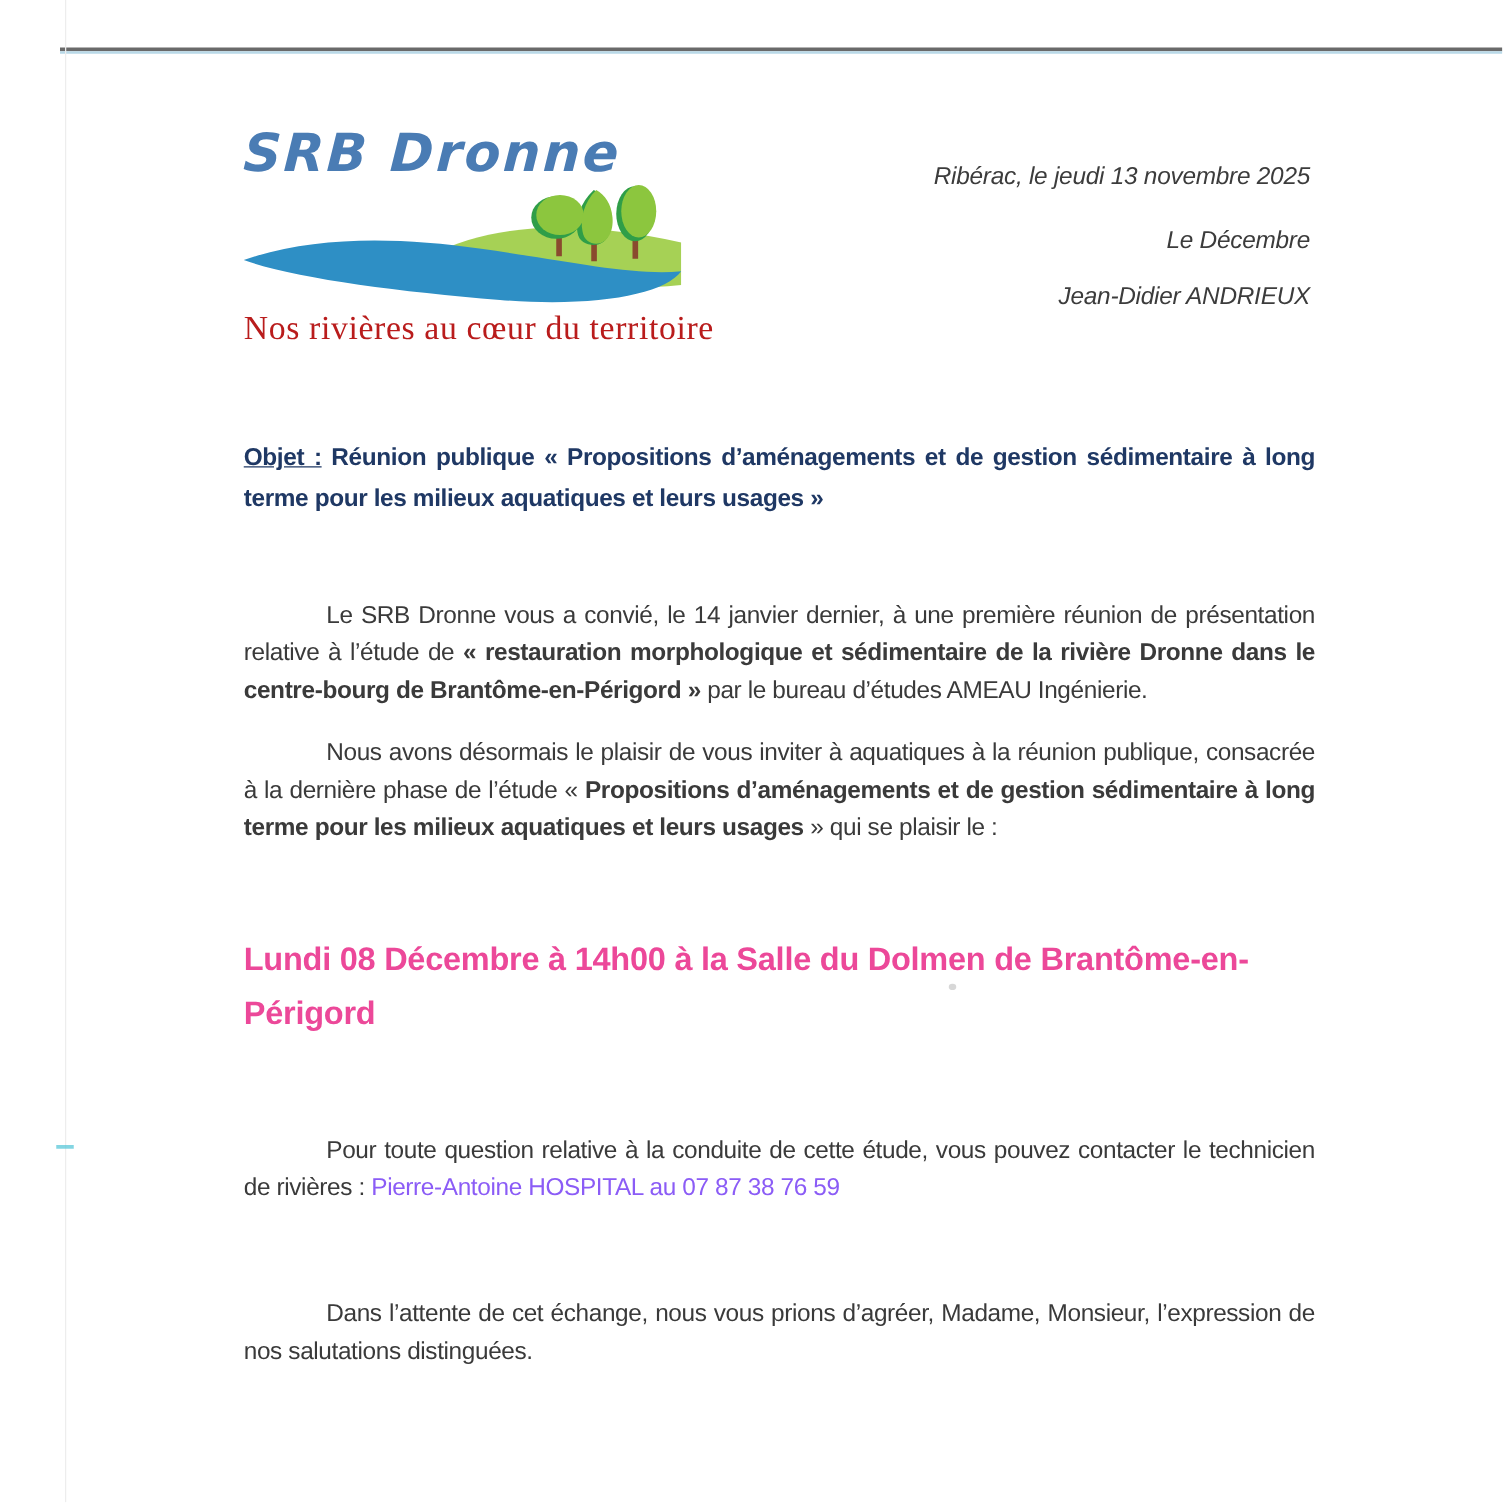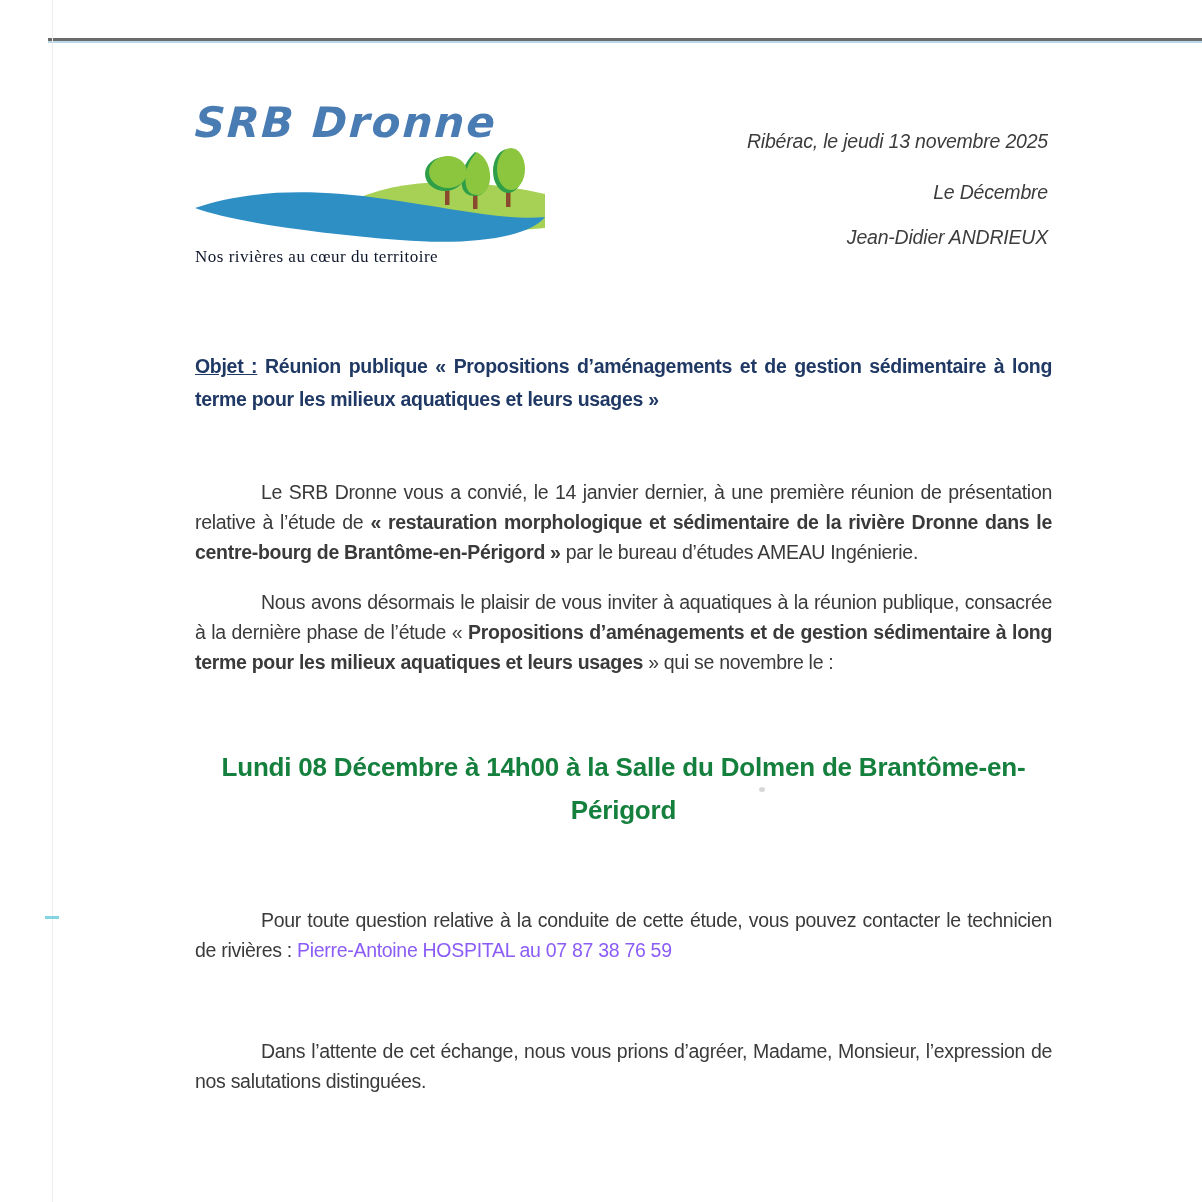--- a/index.html
+++ b/index.html
@@ -23,21 +23,21 @@
     font-family:"DejaVu Sans",sans-serif;
     font-size:42px;font-weight:bold;font-style:italic;
     letter-spacing:2px;color:#4a7cb4;
     transform:skewX(-3deg);
     white-space:nowrap;
   }
   .logo-art{position:absolute;left:195px;top:138px;}
   .logo-tagline{
     position:absolute;left:195px;top:247px;width:420px;
     font-family:"Liberation Serif",serif;
-    font-size:17px;color:#0f172a;letter-spacing:.5px;
+    font-size:27px;color:#b91c1c;letter-spacing:.5px;
     white-space:nowrap;
   }
 
   
   .hdr-right{position:absolute;left:600px;width:448px;text-align:right;
     font-size:19.5px;color:#3c3c3c;letter-spacing:-.2px;font-style:italic;}
   .hdr-date{top:130px;}
   .hdr-title{top:181px;}
   .hdr-name{top:226px;}
 
@@ -50,22 +50,22 @@
   .subject .u{text-decoration:underline;margin-top:12px;}
   .body-par{
     font-size:19.5px;line-height:30px;color:#3a3a3a;letter-spacing:-.3px;
     text-indent:66px;
   }
   .p1{top:477px;}
   .p2{top:587px;}
   .b{font-weight:bold;}
   .contact-navy{color:#8b5cf6;font-weight:normal;}
   .event-heading{
-    top:746px;text-align:center;font-size:26px;font-weight:bold;
-    line-height:43px;color:#15803d;letter-spacing:-.2px;
+    top:746px;text-align:left;font-size:26px;font-weight:bold;
+    line-height:43px;color:#ec4899;letter-spacing:-.2px;
   }
   .contact{top:905px;}
   .closing{top:1036px;}
 </style>
 </head>
 <body>
 
 <div class="page">
 
   <div class="top-rule-gray"></div>
@@ -104,21 +104,21 @@
   <div class="logo-tagline">Nos rivières au cœur du territoire</div>
 
   <div class="hdr-right hdr-date">Ribérac, le jeudi 13 novembre 2025</div>
   <div class="hdr-right hdr-title">Le Décembre</div>
   <div class="hdr-right hdr-name">Jean-Didier ANDRIEUX</div>
 
   <div class="block subject"><span class="u">Objet :</span><span> Réunion publique « Propositions d’aménagements et de gestion sédimentaire à long terme pour les milieux aquatiques et leurs usages »</span></div>
 
   <div class="block body-par p1"><span>Le SRB Dronne vous a convié, le 14 janvier dernier, à une première réunion de présentation relative à l’étude de </span><span class="b">« restauration morphologique et sédimentaire de la rivière Dronne dans le centre-bourg de Brantôme-en-Périgord »</span><span> par le bureau d’études AMEAU Ingénierie.</span></div>
 
-  <div class="block body-par p2"><span>Nous avons désormais le plaisir de vous inviter à aquatiques à la réunion publique, consacrée à la dernière phase de l’étude « </span><span class="b">Propositions d’aménagements et de gestion sédimentaire à long terme pour les milieux aquatiques et leurs usages</span><span> » qui se novembre le :</span></div>
+  <div class="block body-par p2"><span>Nous avons désormais le plaisir de vous inviter à aquatiques à la réunion publique, consacrée à la dernière phase de l’étude « </span><span class="b">Propositions d’aménagements et de gestion sédimentaire à long terme pour les milieux aquatiques et leurs usages</span><span> » qui se plaisir le :</span></div>
 
   <div class="block event-heading">Lundi 08 Décembre à 14h00 à la Salle du Dolmen de Brantôme-en-Périgord</div>
 
   <div class="block body-par contact"><span>Pour toute question relative à la conduite de cette étude, vous pouvez contacter le technicien de rivières : </span><span class="contact-navy">Pierre-Antoine HOSPITAL au 07 87 38 76 59</span></div>
 
   <div class="block body-par closing">Dans l’attente de cet échange, nous vous prions d’agréer, Madame, Monsieur, l’expression de nos salutations distinguées.</div>
 
 </div>
 
 </body></html>

